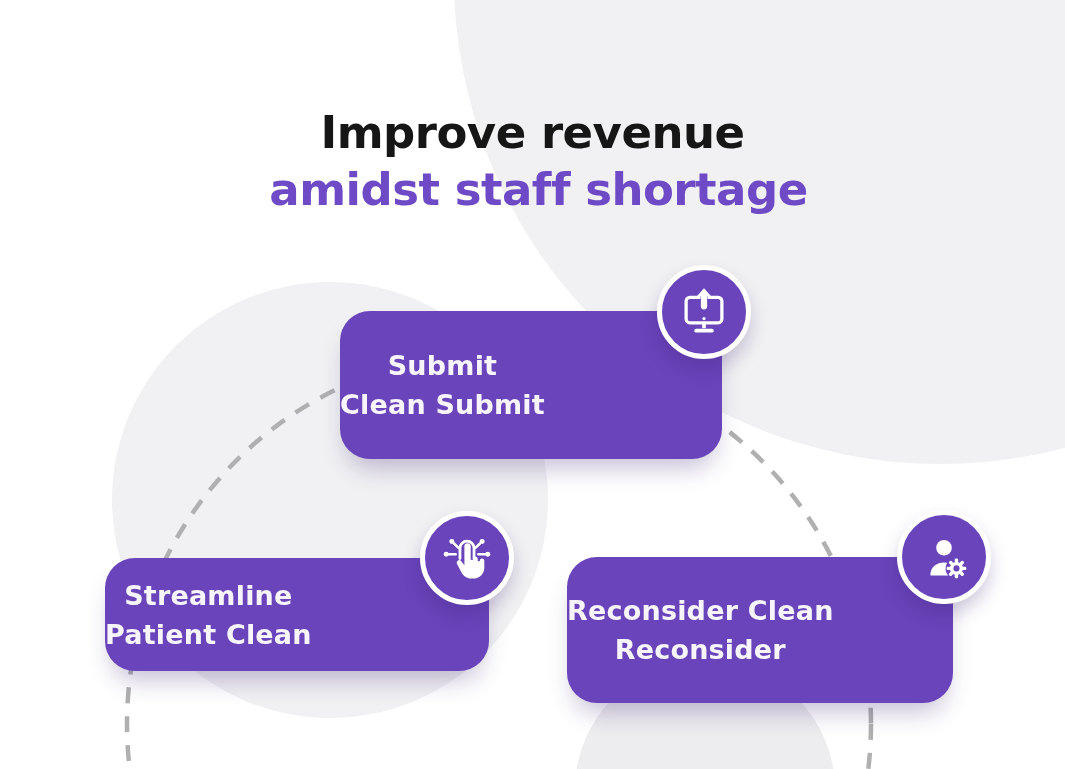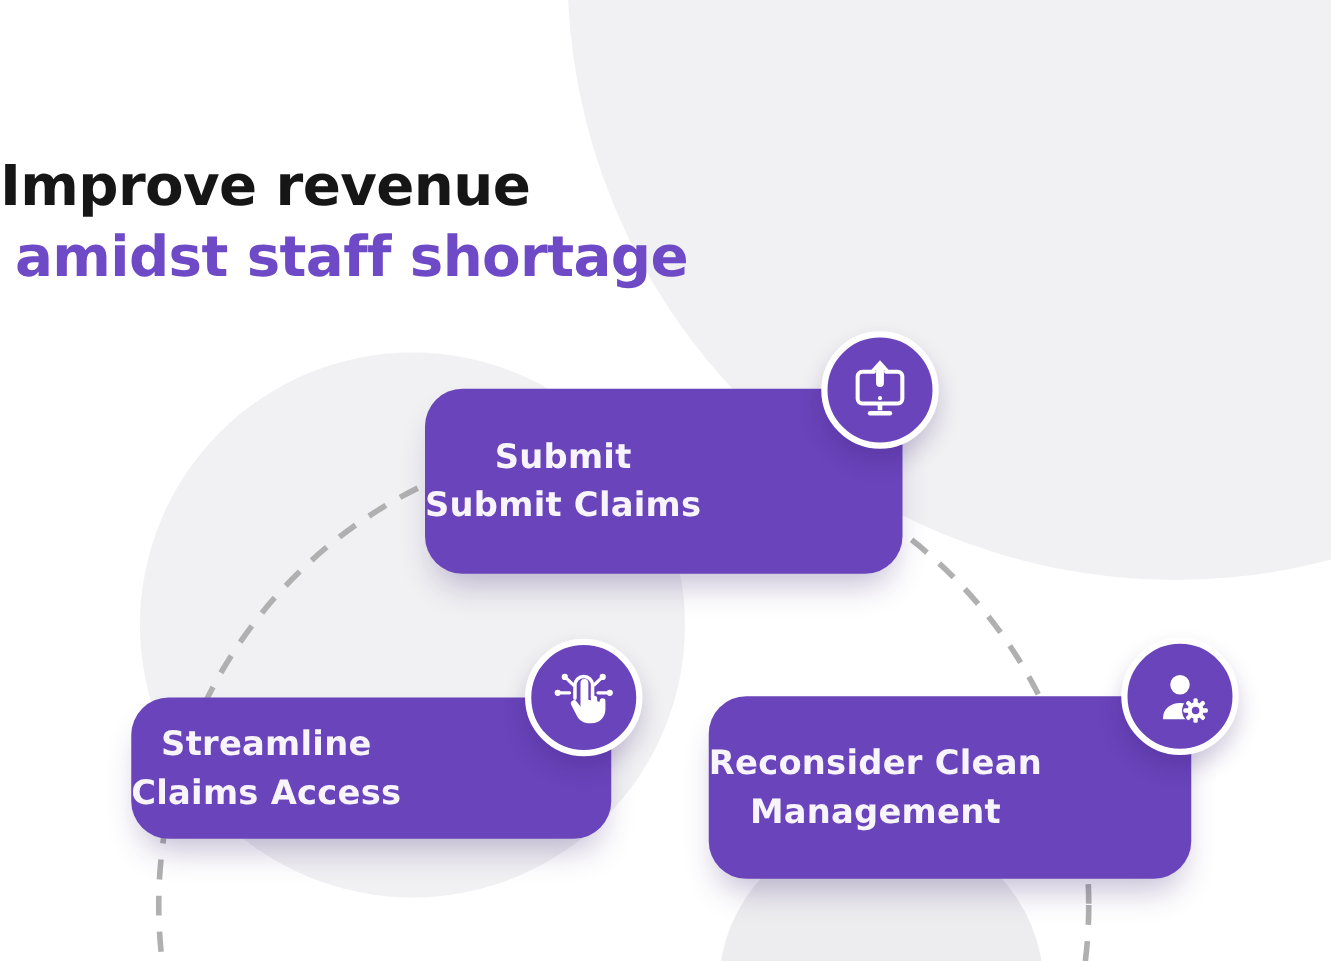--- a/index.html
+++ b/index.html
@@ -20,22 +20,22 @@
   
   .blob{position:absolute;border-radius:50%;background:var(--bg-blob);z-index:0;}
   .blob-top-right{left:454px;top:-508px;width:972px;height:972px;}
   .blob-left{left:112px;top:282px;width:436px;height:436px;}
   .blob-bottom{left:575px;top:660px;width:260px;height:260px;background:#ededef;}
   
   .dash-ring{position:absolute;left:0;top:0;z-index:1;}
   .dash-ring circle{fill:none;stroke:var(--dashed-line);stroke-width:4.5;stroke-dasharray:16 13;}
   
   .title{
-    position:absolute;left:0;top:104px;width:100%;z-index:2;
-    font-size:45px;font-weight:700;line-height:57px;letter-spacing:-0.5px;margin-top:16px;
+    position:absolute;left:0;top:104px;width:100%;text-align:center;z-index:2;
+    font-size:45px;font-weight:700;line-height:57px;letter-spacing:-0.5px;
   }
   .title .t1{display:block;color:var(--title-dark);}
   .title .t2{display:block;color:var(--title-purple);padding-left:12px;}
   
   .card{
     position:absolute;z-index:2;background:var(--card-purple);border-radius:30px;
     display:flex;align-items:center;justify-content:flex-start;text-align:center;
     box-shadow:0 16px 26px -8px rgba(55,30,110,0.30);
   }
   .card-text{color:var(--card-text);font-size:27px;font-weight:600;line-height:39px;letter-spacing:0.2px;}
@@ -72,35 +72,35 @@
   </svg>
 
   <h1 class="title">
     <span class="t1">Improve revenue</span>
     <span class="t2">amidst staff shortage</span>
   </h1>
 
   <div class="card card-submit">
     <div class="card-text">
       <span>Submit</span>
-      <span>Submit Claims</span>
+      <span>Clean Submit</span>
     </div>
   </div>
 
   <div class="card card-streamline">
     <div class="card-text">
       <span>Streamline</span>
-      <span>Claims Access</span>
+      <span>Patient Clean</span>
     </div>
   </div>
 
   <div class="card card-reconsider">
     <div class="card-text">
       <span>Reconsider Clean</span>
-      <span>Management</span>
+      <span>Reconsider</span>
     </div>
   </div>
 
   <div class="badge badge-submit">
     <svg width="52" height="52" viewBox="0 0 48 48">
       <path class="icon-stroke" stroke-width="3" d="M19.5 10.5 H11 a3.5 3.5 0 0 0 -3.5 3.5 v16.5 a3.5 3.5 0 0 0 3.5 3.5 h26 a3.5 3.5 0 0 0 3.5 -3.5 V14 a3.5 3.5 0 0 0 -3.5 -3.5 H28.5"></path>
       <path class="icon-fill" d="M24 2 l6.8 7.6 h-3.9 v9.2 a2.9 2.9 0 0 1 -5.8 0 V9.6 h-3.9 Z"></path>
       <circle class="icon-fill" cx="24" cy="30" r="1.5"></circle>
       <rect class="icon-fill" x="22.3" y="34" width="3.4" height="5"></rect>
       <rect class="icon-fill" x="15" y="39.5" width="18" height="3.4" rx="1.7"></rect>

